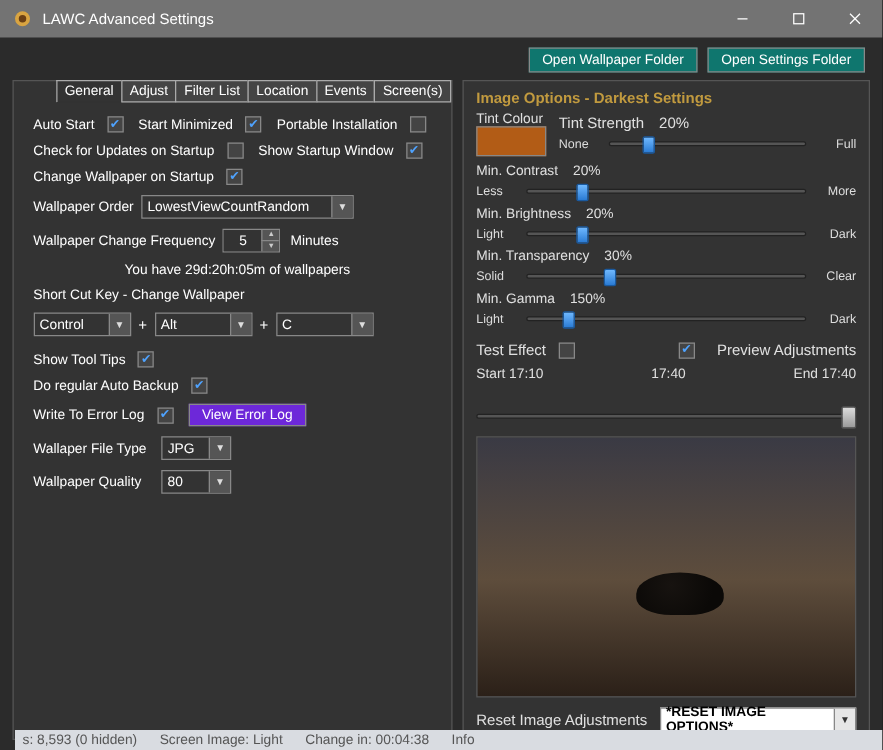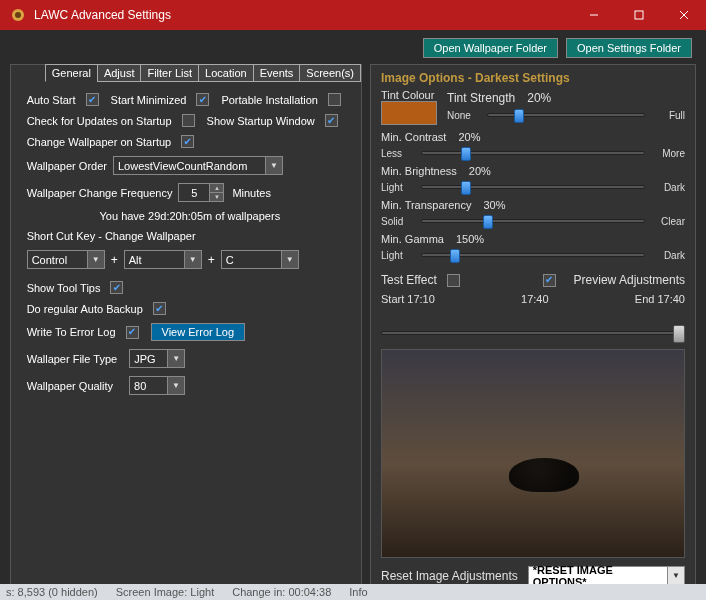--- a/index.html
+++ b/index.html
@@ -1,18 +1,18 @@
 <!DOCTYPE html>
 <html><head>
 <meta charset="utf-8">
 <style>
   * { box-sizing: border-box; margin: 0; padding: 0; font-family: "Segoe UI", Tahoma, sans-serif; }
   body { background: #1a1a1a; width: 706px; height: 600px; overflow: hidden; color: #e0e0e0; font-size: 12px; }
   .window { width: 706px; height: 600px; background: #2b2b2b; display: flex; flex-direction: column; position: relative; }
-  .titlebar { height: 30px; background: #b91c1c; display: flex; align-items: center; padding-left: 10px; }
+  .titlebar { height: 30px; background: #737373; display: flex; align-items: center; padding-left: 10px; }
   .titlebar-icon { width: 16px; height: 16px; margin-right: 8px; }
   .titlebar-title { flex: 1; font-size: 12px; color: #fff; }
   .win-btns { display: flex; }
   .win-btn { width: 45px; height: 30px; display: flex; align-items: center; justify-content: center; color: #fff; }
   .topbar { display: flex; justify-content: flex-end; padding: 8px 14px 6px; gap: 8px; }
   .topbar button { background: #0f766e; border: 1px solid #888; color: #fff; font-size: 11px; padding: 3px 10px; }
   .content { flex: 1; display: flex; padding: 0 10px 8px 10px; gap: 8px; }
   .left-panel, .right-panel { border: 1px solid #555; background: #333; position: relative; }
   .left-panel { width: 352px; display: flex; flex-direction: column; align-items: flex-end; }
   .right-panel { flex: 1; display: flex; flex-direction: column; padding: 6px 10px; }
@@ -27,21 +27,21 @@
   .chk.checked::after { content:"✔"; color:#4fa3ff; font-size:10px; line-height:1; }
   .sel { background: #333; border: 1px solid #888; color: #fff; font-size: 11px; height: 19px; position: relative; padding: 0 18px 0 4px; display: inline-flex; align-items: center; }
   .sel::after { content: "▼"; position: absolute; right: 0; top: 0; width: 16px; height: 100%; background: #555; color: #ddd; display:flex; align-items:center; justify-content:center; font-size:8px; border-left:1px solid #888;}
   .sel.light::after { background:#e6e6e6; color:#333; }
   .sel.light { background:#fff; color:#000; border:1px solid #888;}
   .spinner { display:inline-flex; border:1px solid #888; height:19px; }
   .spinner input { width:30px; background:#333; border:none; color:#fff; text-align:center; font-size:11px;}
   .spinner .sp-btns { width:14px; background:#555; display:flex; flex-direction:column; }
   .spinner .sp-btns div { flex:1; font-size:6px; color:#ccc; display:flex; align-items:center; justify-content:center; border-left:1px solid #888;}
   .spinner .sp-btns div:first-child{border-bottom:1px solid #888;}
-  .btn { background:#0369a1; border:1px solid #888; color:#fff; font-size:11px; padding:2px 10px; }
+  .btn { background:#6d28d9; border:1px solid #888; color:#fff; font-size:11px; padding:2px 10px; }
   .section-title { font-size:11px; color:#fff; margin:6px 0 8px; }
   .shortcut-row { display:flex; align-items:center; gap:6px; margin-bottom:12px;}
   .plus { color:#fff; }
   .grp-title { color:#C19A3F; font-weight:bold; font-size:12px; margin-bottom:4px;}
   .tint-row { display:flex; align-items:center; gap:10px; margin-bottom:6px;}
   .tint-swatch { width:56px; height:24px; background:#B25C16; border:1px solid #888;}
   .slider-row { margin-bottom:4px; font-size:11px;}
   .slider-head { display:flex; gap:12px; align-items:center; margin-bottom:2px;}
   .slider-body { display:flex; align-items:center; gap:6px; }
   .slider-label { width:34px; font-size:10px; color:#ddd;}
@@ -51,21 +51,21 @@
   .thumb { position:absolute; top:2px; width:10px; height:14px; background:linear-gradient(#6fb8ff,#2a7bd4); border:1px solid #1a5aa0; border-radius:2px; transform:translateX(-50%);}
   .te-row { display:flex; align-items:center; justify-content:space-between; margin:6px 0;}
   .time-row { display:flex; justify-content:space-between; font-size:11px; margin-bottom:18px;}
   .time-track { position:relative; height:20px; margin-bottom:6px;}
   .time-track .track{ position:absolute; top:8px; left:0; right:0;}
   .time-track .big-thumb { position:absolute; right:0; top:2px; width:12px; height:18px; background:linear-gradient(#ddd,#999); border:1px solid #555; border-radius:2px;}
   .preview { flex:1; min-height:150px; border:1px solid #555; background:linear-gradient(to bottom,#3a3a44 0%,#5e4d3c 55%,#2b2018 100%); position:relative; overflow:hidden;}
   .island { position:absolute; left:42%; top:52%; width:70px; height:34px; background:radial-gradient(circle at 40% 30%, #171310 0%, #0b0907 70%); border-radius:50% 50% 40% 40%; }
   .reset-row { display:flex; align-items:center; gap:10px; margin-top:8px;}
   .reset-row .sel.light { flex:1; font-weight:bold;}
-  .hidden-text { position:absolute; bottom:0; left:0; right:0; height:16px; background:#d9dce1; color:#555; font-size:11px; display:flex; align-items:center; gap:18px; padding:0 6px; overflow:hidden;}
+  .hidden-text { position:absolute; bottom:0; left:12px; right:0; height:16px; background:#d9dce1; color:#555; font-size:11px; display:flex; align-items:center; gap:18px; padding:0 6px; overflow:hidden;}
 </style>
 </head>
 <body>
 <div class="window">
 
   <div class="titlebar">
     <span class="titlebar-icon">
       <svg viewBox="0 0 16 16" width="16" height="16">
           <circle cx="8" cy="8" r="6" fill="#d9a441"></circle>
           <circle cx="8" cy="8" r="3" fill="#6b3f14"></circle>

